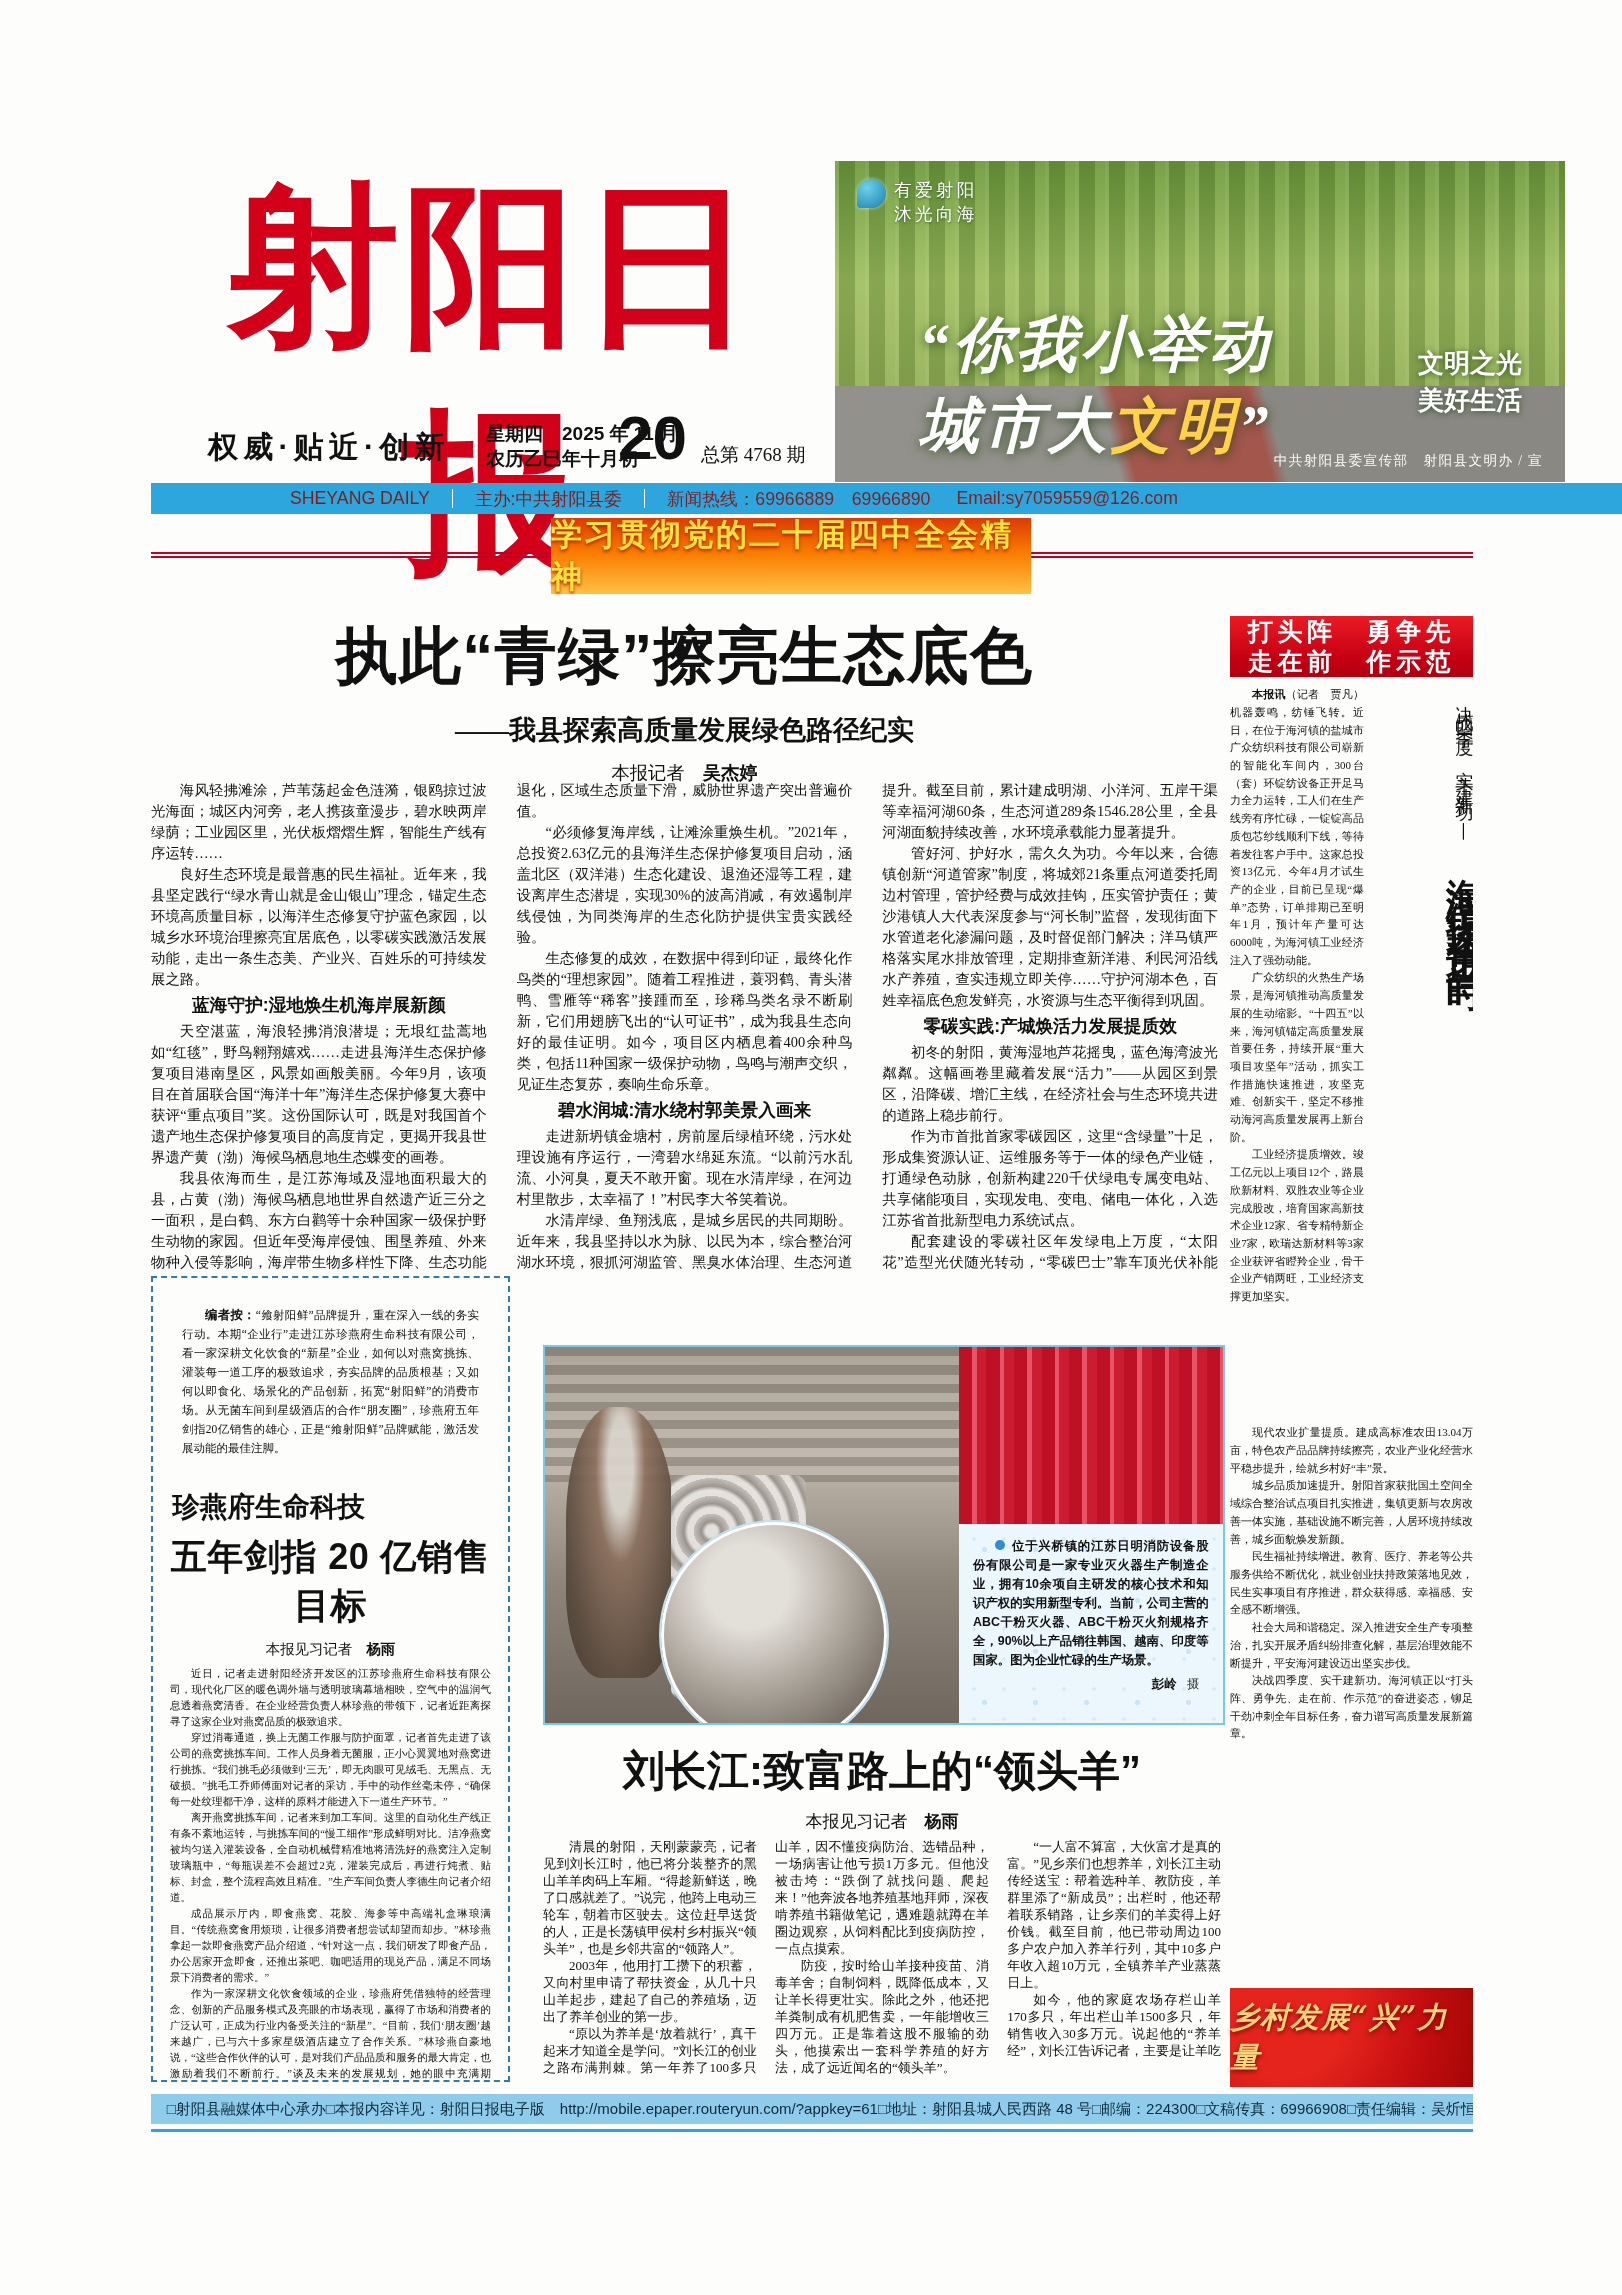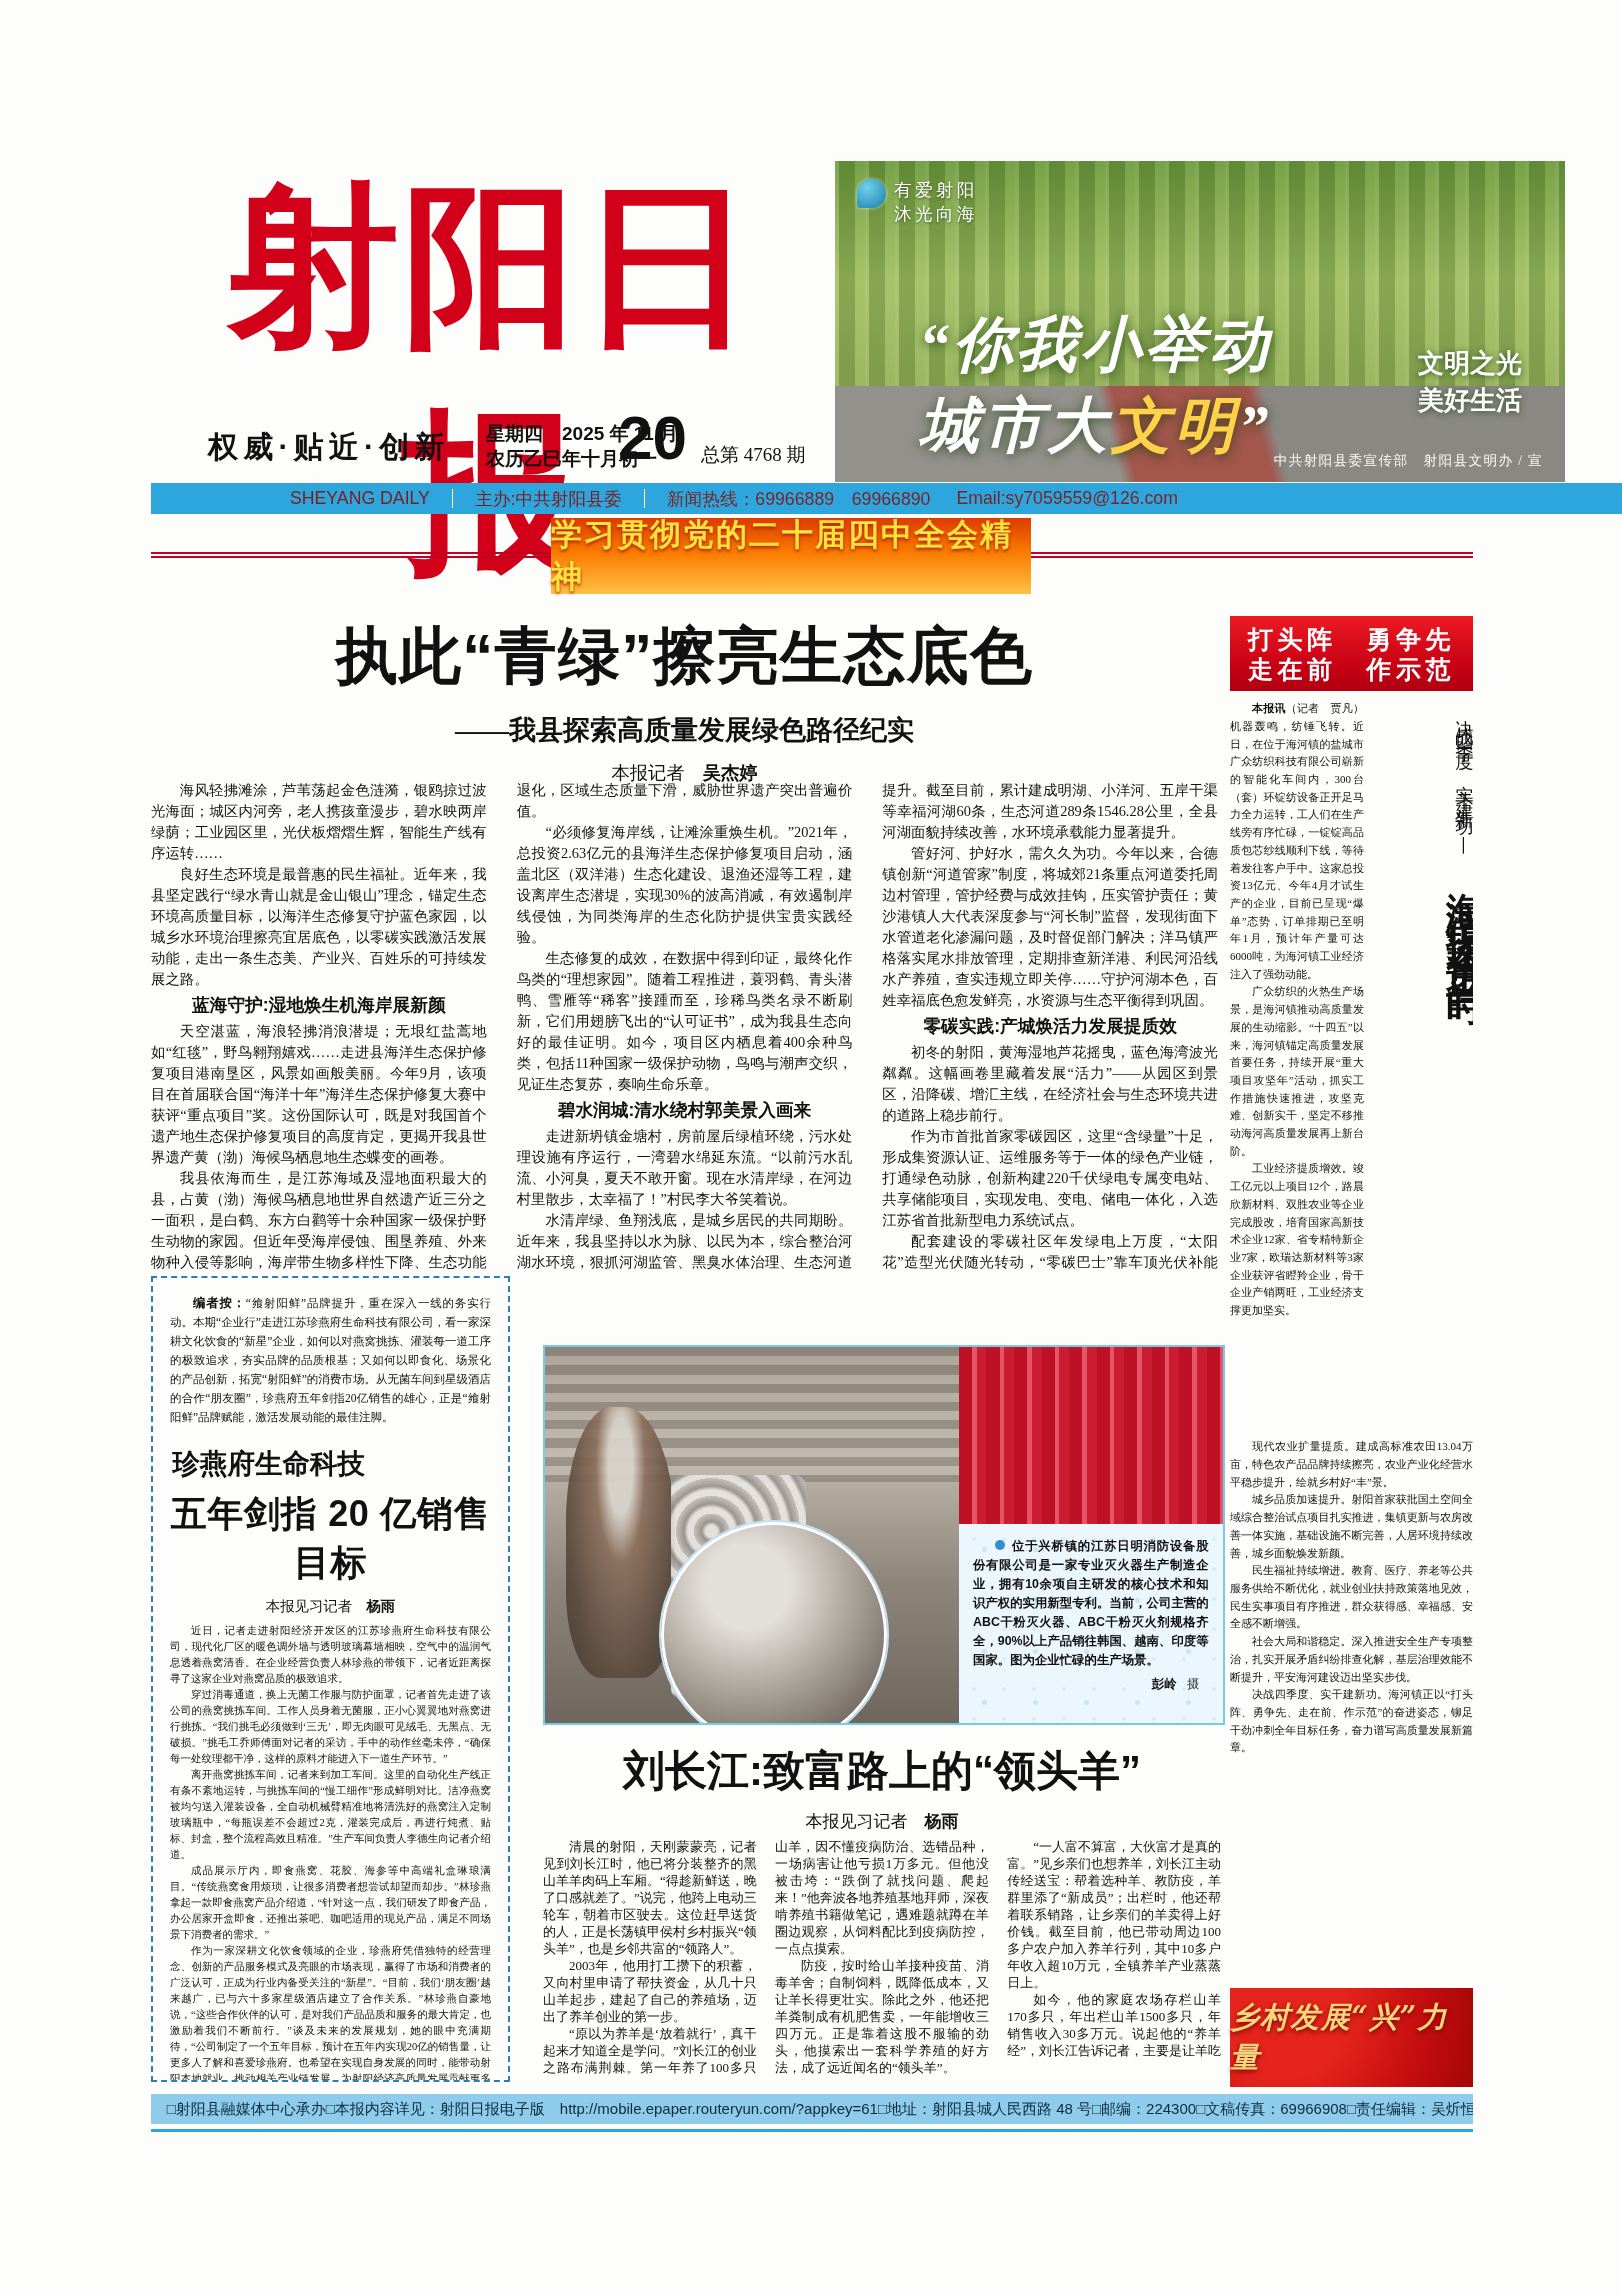--- a/index.html
+++ b/index.html
@@ -49,21 +49,21 @@
   .lead-sub{margin-top:14.4px;font-size:27px;font-weight:bold;}
   .lead-byline{margin-top:11.8px;font-size:18.3px;}
   .lead-byline b{font-family:"Liberation Sans",sans-serif;}
   .lead-cols{left:151px;top:780px;width:1067px;height:499px;overflow:hidden;
     column-count:3;column-gap:30px;font-size:14.4px;line-height:21px;text-align:justify;}
   .lead-cols p{margin:0;text-indent:2em;}
   .lead-cols h4{margin:5.2px 0;text-align:center;font-size:17.7px;font-family:"Liberation Sans",sans-serif;}
   
   .left-box{left:151px;top:1276px;width:359px;height:806px;border:2.6px dashed #2d7cb5;
     box-sizing:border-box;padding:15.7px 17px 13px;display:flex;flex-direction:column;overflow:hidden;}
-  .ednote{font-size:11.5px;line-height:19px;text-align:justify;text-indent:2em;margin:0;}
+  .ednote{font-size:11.5px;line-height:19px;text-align:justify;text-indent:2em;margin:12px;}
   .ednote b{font-family:"Liberation Sans",sans-serif;font-size:12.4px;}
   .zh-kicker{margin:19.6px 0 0 2.6px;font-size:27.5px;font-weight:bold;font-family:"DejaVu Serif",serif;}
   .zh-head{margin:7.9px 0 0;text-align:center;font-size:36px;font-weight:bold;letter-spacing:0.7px;
     font-family:"Liberation Sans",sans-serif;}
   .zh-byline{margin-top:9.2px;text-align:center;font-size:14.4px;}
   .zh-byline b{font-family:"Liberation Sans",sans-serif;}
   .zh-body{margin-top:6.5px;font-size:10.5px;line-height:16px;text-align:justify;}
   .zh-body p{margin:0;text-indent:2em;}
   .jz-banner{margin-top:auto;height:89px;position:relative;overflow:hidden;
     background:linear-gradient(180deg,#d6edfc 0%,#9ed7f4 55%,#7ac3ec 100%);}
@@ -93,21 +93,21 @@
   
   .liu{left:543px;top:1743px;width:678px;}
   .liu-head{margin:0;text-align:center;font-size:42px;font-weight:bold;font-family:"Liberation Sans",sans-serif;}
   .liu-byline{margin-top:10.5px;text-align:center;font-size:17px;}
   .liu-byline b{font-family:"Liberation Sans",sans-serif;}
   .liu-cols{margin-top:5px;height:250px;overflow:hidden;column-count:3;column-gap:18.3px;
     font-size:13px;line-height:17px;text-align:justify;}
   .liu-cols p{margin:0;text-indent:2em;}
   
   .right-col{left:1230px;top:616px;width:243px;}
-  .rc-banner{height:75px;display:flex;flex-direction:column;align-items:center;justify-content:center;
+  .rc-banner{height:61px;display:flex;flex-direction:column;align-items:center;justify-content:flex-start;
     background:linear-gradient(180deg,#ec1a24 0%,#c50013 70%,#b00010 100%);color:#fff;
     font-family:"Liberation Sans",sans-serif;font-weight:bold;font-size:25px;letter-spacing:4.6px;line-height:30px;}
   .rc-article{margin-top:9.2px;font-size:11px;line-height:17.7px;text-align:justify;}
   .rc-article p{margin:0;text-indent:2em;}
   .rc-article .lead-in{text-indent:2em;}
   .rc-article .lead-in b{font-family:"Liberation Sans",sans-serif;}
   .rc-row{display:flex;gap:7.9px;height:733px;overflow:hidden;}
   .rc-left{width:134px;}
   .rc-vert{flex:1;writing-mode:vertical-rl;display:flex;align-items:flex-start;padding-top:5.2px;}
   .rc-kicker{font-size:18.3px;letter-spacing:7.9px;margin-left:10.5px;font-family:"DejaVu Serif",serif;}

